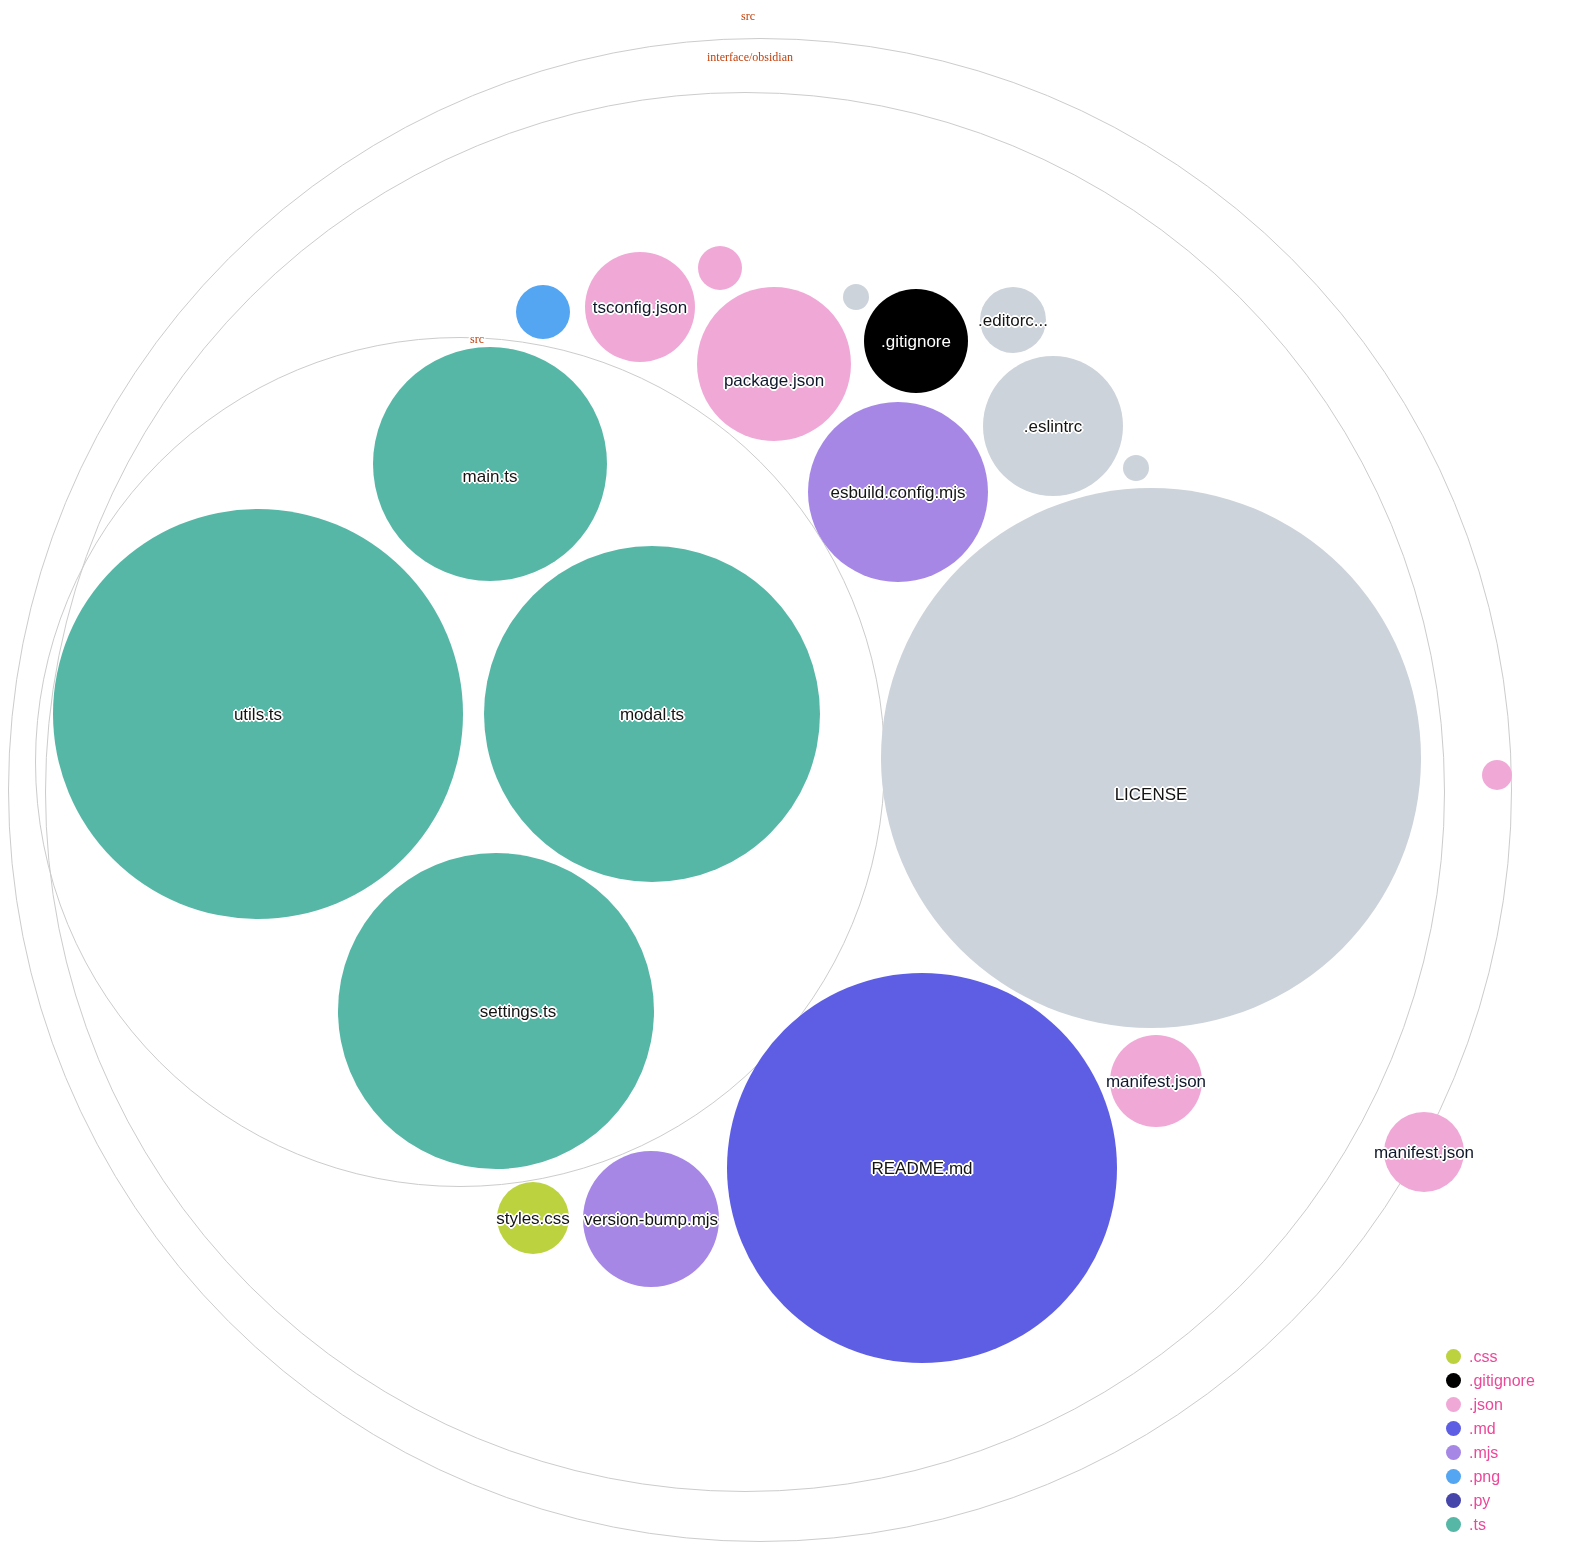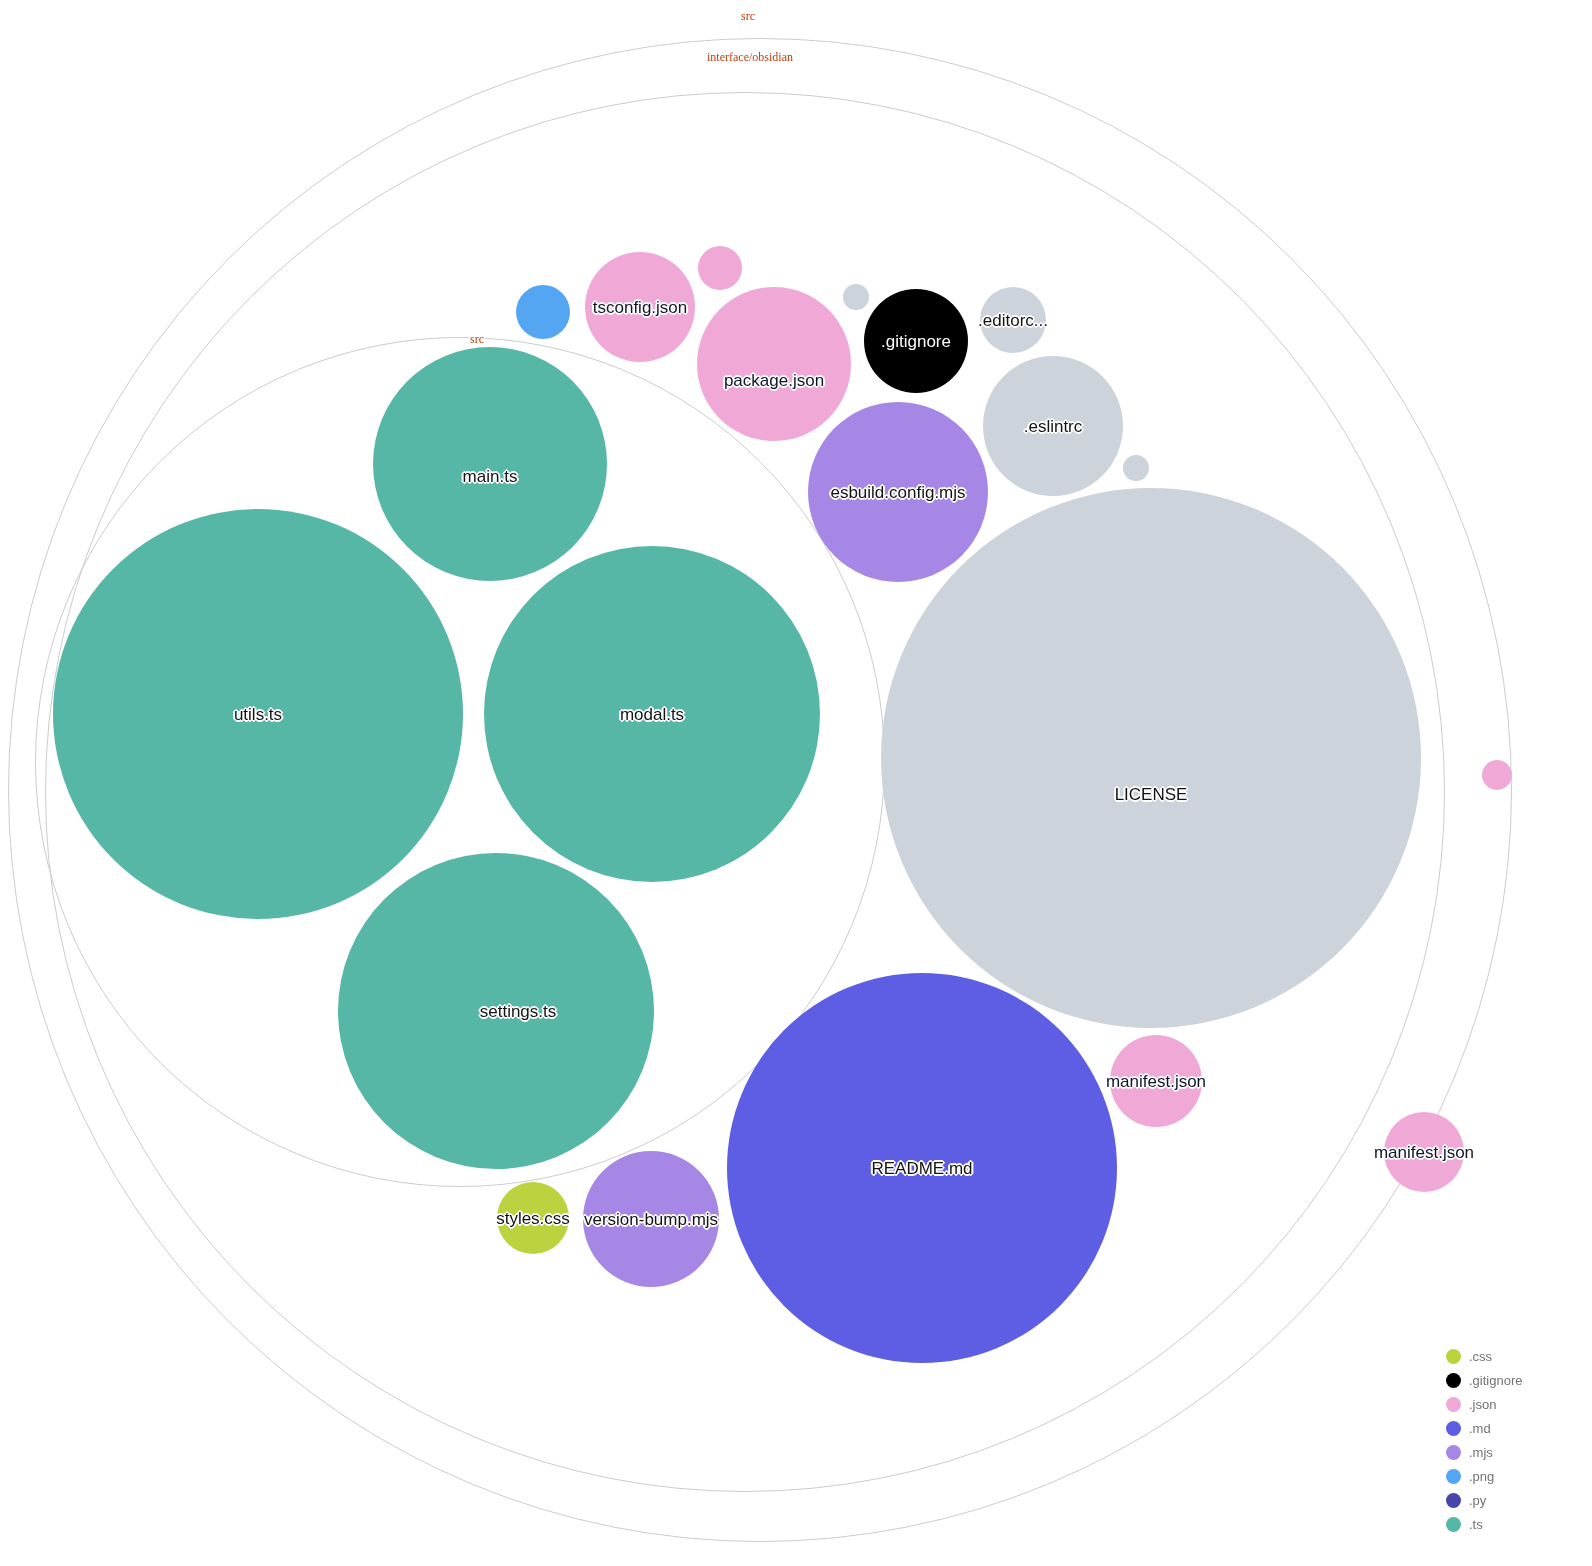--- a/index.html
+++ b/index.html
@@ -13,21 +13,21 @@
     text-shadow:-1px -1px 0 #fff,1px -1px 0 #fff,-1px 1px 0 #fff,1px 1px 0 #fff,
                  0 -1px 0 #fff,0 1px 0 #fff,-1px 0 0 #fff,1px 0 0 #fff,
                  -2px 0 0 #fff,2px 0 0 #fff,0 2px 0 #fff,0 -2px 0 #fff;
   }
   .folder-label{font-size:12px;color:#c2410c;font-family:Liberation Serif, serif;}
   .label-changed{color:#0f172a;}
   .label-white{color:#ffffff;text-shadow:none;}
   .legend{position:absolute;left:1446px;top:1349px;display:flex;flex-direction:column;gap:9px;}
   .legend-row{display:flex;align-items:center;gap:8px;height:15px;}
   .swatch{width:15px;height:15px;border-radius:50%;display:inline-block;flex:0 0 15px;}
-  .legend-label{font-size:13px;color:#737373;line-height:1;}
+  .legend-label{font-size:16px;color:#ec4899;line-height:1;}
 </style>
 </head>
 <body>
 
 <div id="stage">
   <div id="chart">
       <div class="node folder" style="left: 8px; top: 38px; width: 1504px; height: 1504px;"></div>
       <div class="node folder" style="left: 45px; top: 92px; width: 1400px; height: 1400px;"></div>
       <div class="node folder" style="left: 35px; top: 337px; width: 850px; height: 850px;"></div>
       <div class="node file" style="left: 373px; top: 347px; width: 234px; height: 234px; background: rgb(87, 183, 167);"></div>

